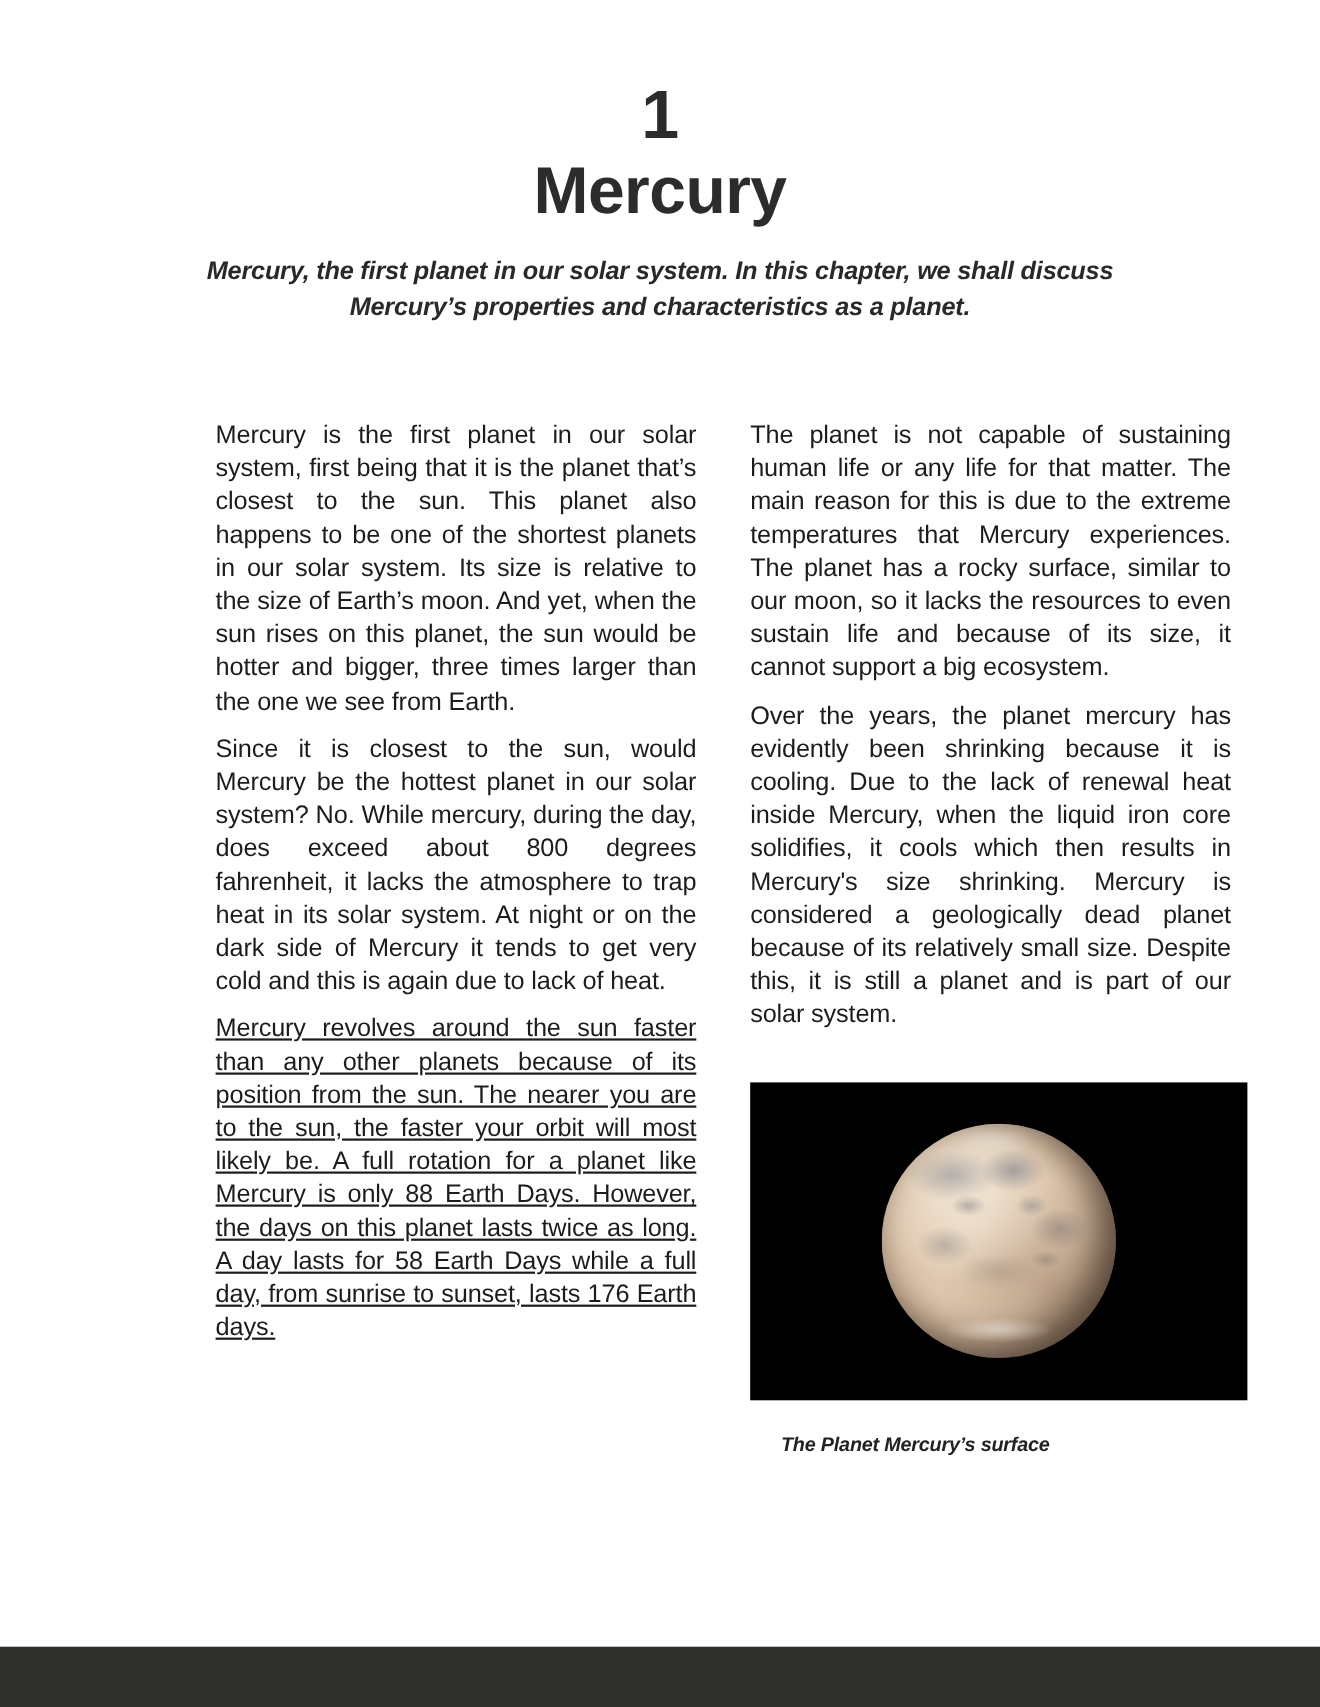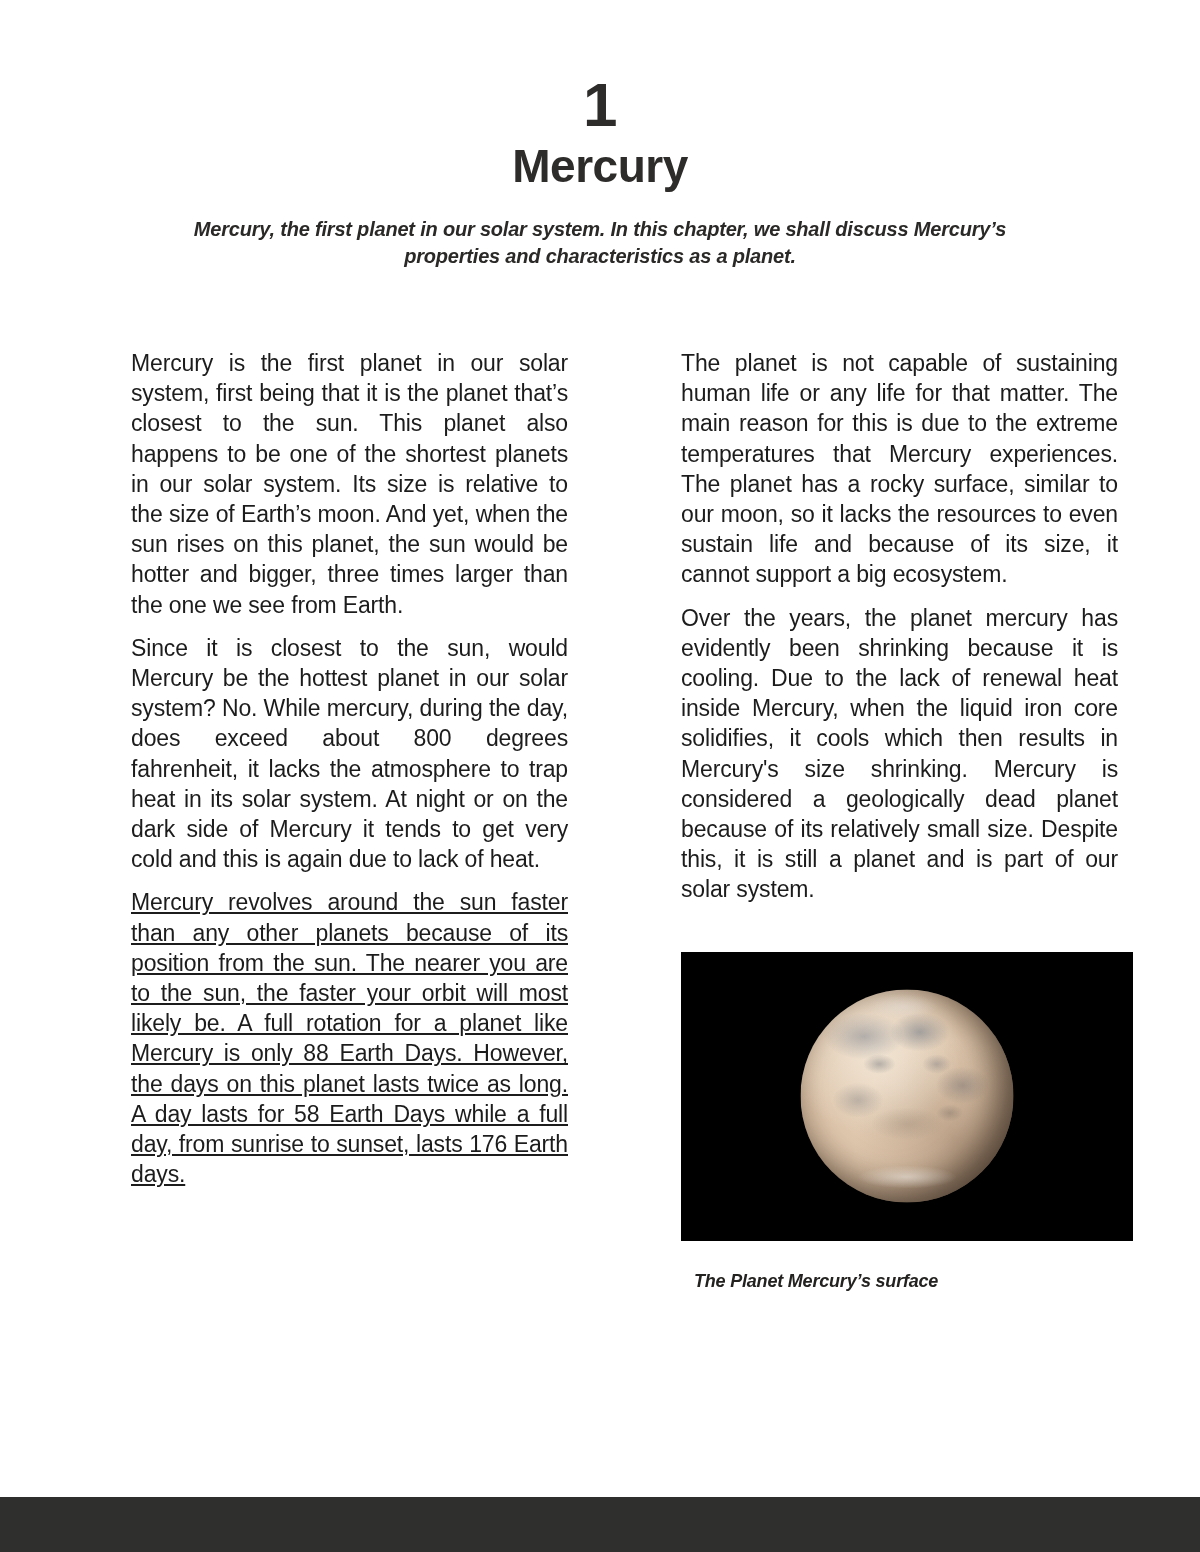--- a/index.html
+++ b/index.html
@@ -31,46 +31,47 @@
   }
   .chapter-number {
     font-size: 62px;
     font-weight: bold;
     line-height: 1.0;
     letter-spacing: -0.5px;
     color: #2e2c2a;
     margin: 0;
   }
   .chapter-title {
-    font-size: 46px;
+    font-size: 60px;
     font-weight: bold;
     line-height: 1.08;
     letter-spacing: -0.5px;
     color: #2e2c2a;
     margin: 6px 0 0 0;
   }
   .chapter-subtitle {
-    font-size: 20px;
+    font-size: 23px;
     font-style: italic;
     font-weight: bold;
     line-height: 1.38;
     color: #2b2927;
     margin: 24px auto 0 auto;
     width: 900px;
     letter-spacing: -0.2px;
   }
 
   
   .content {
     position: absolute;
-    top: 348px;
+    top: 380px;
     left: 131px;
     width: 988px;
     display: flex;
-    gap: 113px;
+    gap: 49px;
+    justify-content: flex-end;
   }
   .column {
     width: 437px;
   }
   .column p {
     margin: 0 0 13px 0;
     font-size: 23px;
     line-height: 30.2px;
     text-align: justify;
     text-justify: inter-word;
@@ -123,21 +124,21 @@
     position: absolute;
     inset: 0;
     border-radius: 50%;
     background:
       radial-gradient(ellipse 10% 6% at 37% 35%, rgba(96,100,110,0.40), rgba(96,100,110,0) 76%),
       radial-gradient(ellipse 9% 6% at 64% 35%, rgba(96,100,110,0.34), rgba(96,100,110,0) 76%),
       radial-gradient(ellipse 8% 5% at 70% 58%, rgba(110,100,94,0.34), rgba(110,100,94,0) 78%);
   }
   .figure-caption {
     margin-top: 30px;
-    margin-left: 13px;
+    margin-left: 28px;
     font-size: 18px;
     font-style: italic;
     font-weight: bold;
     color: #232220;
     letter-spacing: -0.2px;
   }
 
   
   .footer-bar {
     position: absolute;

